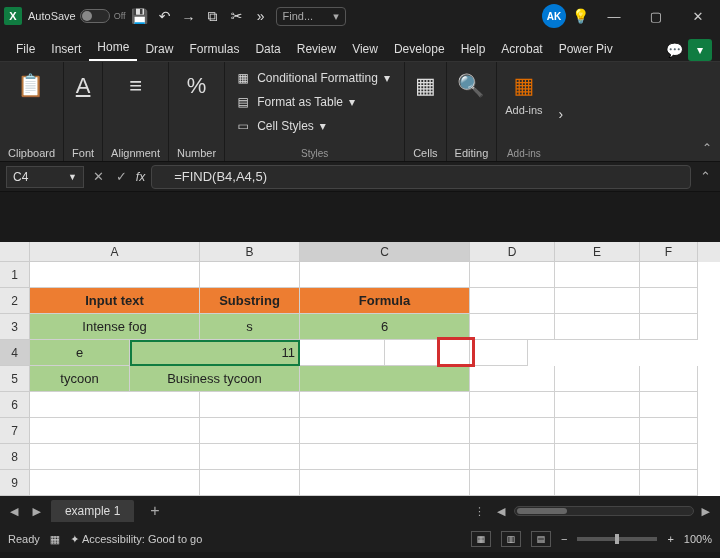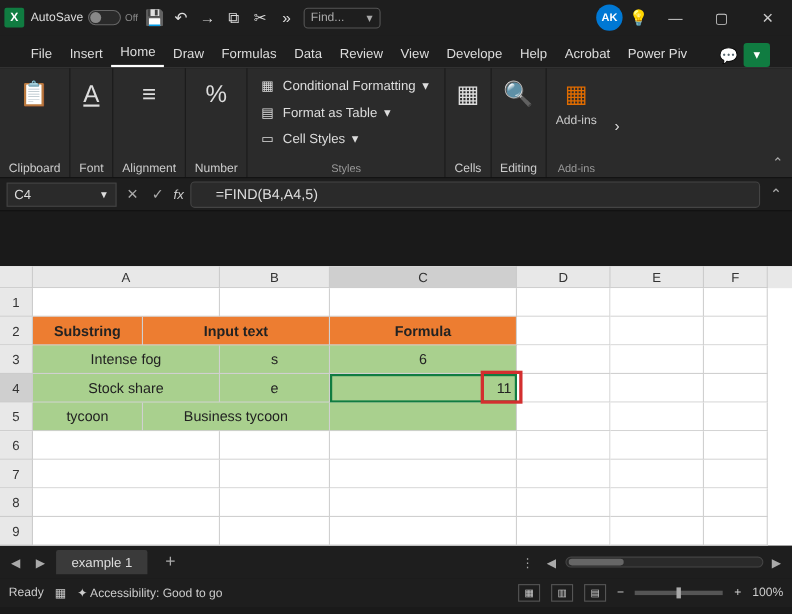--- a/index.html
+++ b/index.html
@@ -9,38 +9,38 @@
   .titlebar .xl-icon { width: 18px; height: 18px; background: #107c41; display: flex; align-items: center; justify-content: center; color: #fff; font-weight: bold; font-size: 11px; border-radius: 2px; }
   .autosave { display: flex; align-items: center; gap: 4px; font-size: 11px; }
   .toggle { width: 30px; height: 14px; border: 1px solid #666; border-radius: 7px; position: relative; background: #2a2a2a; }
   .toggle::after { content: ""; position: absolute; left: 1px; top: 1px; width: 10px; height: 10px; background: #888; border-radius: 50%; }
   .qat-icon { width: 18px; height: 18px; display: flex; align-items: center; justify-content: center; color: #ddd; font-size: 14px; }
   .titlebar .spacer { flex: 1; }
   .search-box { display: flex; align-items: center; gap: 20px; border: 1px solid #555; border-radius: 4px; padding: 2px 6px; font-size: 11px; color: #aaa; }
   .avatar { width: 24px; height: 24px; background: #0078d4; border-radius: 50%; display: flex; align-items: center; justify-content: center; color: #fff; font-size: 10px; font-weight: bold; }
   .winbtn { width: 36px; height: 28px; display: flex; align-items: center; justify-content: center; color: #ccc; font-size: 13px; }
   
-  .tabbar { height: 30px; background: #1e1e1e; display: flex; align-items: flex-end; padding: 0 20px; border-bottom: 1px solid #333; }
+  .tabbar { height: 30px; background: #1e1e1e; display: flex; align-items: flex-end; padding: 0 8px; border-bottom: 1px solid #333; }
   .tab { padding: 5px 8px; font-size: 12px; color: #ddd; cursor: pointer; white-space: nowrap; }
   .tab.active { border-bottom: 2px solid #fff; }
   .tab-right { margin-left: auto; display: flex; gap: 4px; align-items: center; }
   .tab-share { background: #107c41; width: 24px; height: 22px; border-radius: 3px; display: flex; align-items: center; justify-content: center; color: #fff; }
   
   .ribbon { height: 100px; background: #2b2b2b; display: flex; border-bottom: 1px solid #111; position: relative; }
   .rgroup { display: flex; flex-direction: column; align-items: center; justify-content: space-between; padding: 6px 8px 2px; border-right: 1px solid #1a1a1a; }
   .rgroup .ico { font-size: 22px; color: #ddd; height: 36px; display: flex; align-items: center; justify-content: center; }
   .rgroup .lbl { font-size: 11px; color: #ccc; text-align: center; line-height: 1.1; }
   .rgroup-wide { flex-direction: column; align-items: flex-start; padding: 6px 10px 2px; gap: 4px; }
   .rbtn { display: flex; align-items: center; gap: 6px; font-size: 12px; color: #ddd; padding: 2px 0; }
   .rbtn .sm-ico { width: 16px; height: 16px; display: flex; align-items: center; justify-content: center; }
   .rgroup-bottom { font-size: 10px; color: #999; align-self: center; margin-top: auto; text-align: center; }
   .ribbon-collapse { position: absolute; right: 8px; bottom: 6px; color: #aaa; font-size: 12px; }
   
   .formulabar { height: 30px; background: #1e1e1e; display: flex; align-items: center; padding: 0 6px; gap: 6px; border-bottom: 1px solid #111; }
-  .namebox { width: 100px; height: 22px; background: #2a2a2a; border: 1px solid #444; display: flex; align-items: center; padding: 0 6px; color: #ddd; font-size: 12px; justify-content: space-between; }
+  .namebox { width: 78px; height: 22px; background: #2a2a2a; border: 1px solid #444; display: flex; align-items: center; padding: 0 6px; color: #ddd; font-size: 12px; justify-content: space-between; }
   .fbbtn { color: #aaa; font-size: 13px; padding: 0 3px; }
   .fx { font-style: italic; font-size: 12px; color: #ccc; }
   .finput { flex: 1; height: 24px; background: #2a2a2a; border: 1px solid #444; border-radius: 4px; color: #ddd; padding: 0 22px; font-size: 13px; display: flex; align-items: center; }
   
   .sheet-area { background: #fff; height: 254px; position: relative; overflow: hidden; margin-top: 50px; }
   .colheads { display: flex; height: 20px; background: #e8e8e8; }
   .rowhead { width: 30px; background: #e8e8e8; border-right: 1px solid #ccc; border-bottom: 1px solid #ccc; }
   .ch { border-right: 1px solid #ccc; border-bottom: 1px solid #ccc; display: flex; align-items: center; justify-content: center; color: #333; font-size: 12px; }
   .ch.sel { background: #cfcfcf; }
   .ch.A { width: 170px; } .ch.B { width: 100px; } .ch.C { width: 170px; } .ch.D { width: 85px; } .ch.E { width: 85px; } .ch.F { width: 58px; }
@@ -186,39 +186,38 @@
       <div class="rh">1</div>
       <div class="cell ch A"></div>
       <div class="cell ch B"></div>
       <div class="cell ch C"></div>
       <div class="cell ch D"></div>
       <div class="cell ch E"></div>
       <div class="cell ch F"></div>
     </div>
   <div class="row">
       <div class="rh">2</div>
+      <div class="cell orange ch A">Input text</div>
       <div class="cell orange ch B">Substring</div>
-      <div class="cell orange ch A">Input text</div>
       <div class="cell orange ch C">Formula</div>
       <div class="cell ch D"></div>
       <div class="cell ch E"></div>
       <div class="cell ch F"></div>
     </div>
   <div class="row">
       <div class="rh">3</div>
       <div class="cell green ch A">Intense fog</div>
       <div class="cell green ch B">s</div>
       <div class="cell green center ch C">6</div>
       <div class="cell ch D"></div>
       <div class="cell ch E"></div>
       <div class="cell ch F"></div>
     </div>
   <div class="row">
       <div class="rh sel">4</div>
-      <div class="cell green ch A">Stock share</div>
       <div class="cell green ch B">e</div>
       <div class="cell green right selected ch C">11</div>
       <div class="cell ch D"></div>
       <div class="cell ch E"></div>
       <div class="cell ch F"></div>
     </div>
   <div class="row">
       <div class="rh">5</div>
       <div class="cell green ch B">tycoon</div>
       <div class="cell green ch A">Business tycoon</div>

